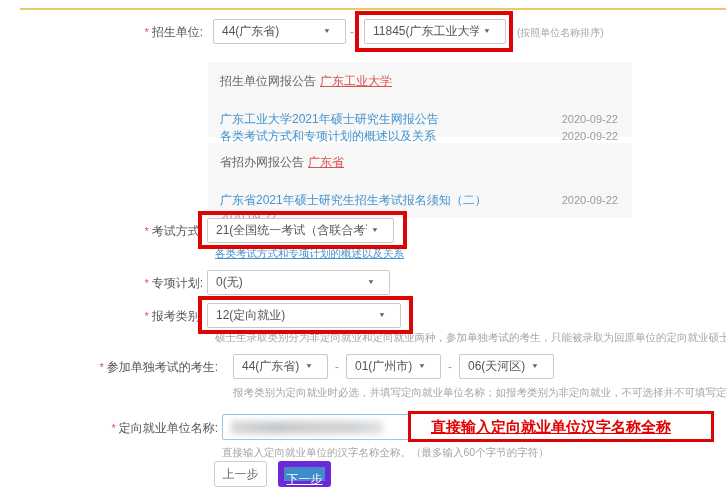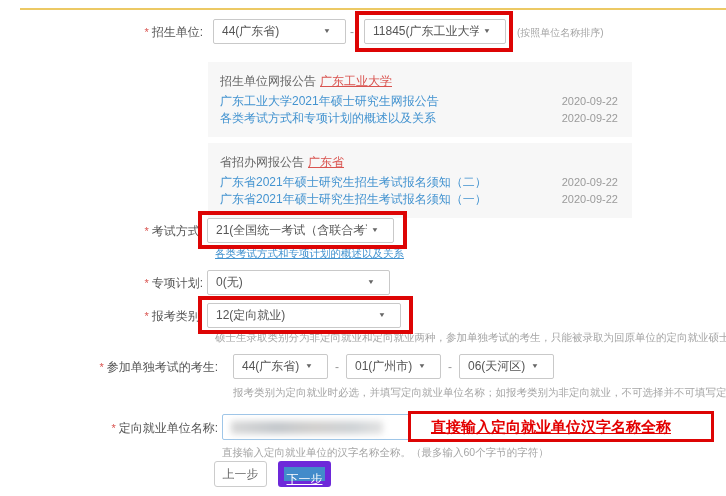--- a/index.html
+++ b/index.html
@@ -39,21 +39,21 @@
     pointer-events:none;
     z-index:6;
   }
 
   .panel {
     background:#f7f7f7;
     padding:11px 14px 10px 12px;
   }
   .panel-title { font-size:12px; color:#666; white-space:nowrap; }
   .panel-title-link { color:#d9534f; text-decoration:underline; cursor:pointer; margin-left:4px; }
-  .notice-list { margin-top:3px; }
+  .notice-list { margin-top:21px; }
   .notice-row { display:flex; justify-content:space-between; align-items:center; line-height:17px; }
   .notice-link { color:#4393d0; font-size:12px; text-decoration:none; cursor:pointer; white-space:nowrap; }
   .notice-date { color:#9b9b9b; font-size:11px; }
 
   .hint { font-size:10.5px; color:#a5a5a5; white-space:nowrap; }
   .hint-link { font-size:10.5px; color:#4393d0; text-decoration:underline; cursor:pointer; white-space:nowrap; }
 
   .text-input {
     background:#fff;
     border:1px solid #9fc6e8;
@@ -122,21 +122,20 @@
 </div>
 
 <div class="abs panel" style="left:208px;top:143px;width:424px;height:75px;">
   <div class="panel-title"><span>省招办网报公告</span><span class="panel-title-link">广东省</span></div>
   <div class="notice-list">
     <div class="notice-row">
       <span class="notice-link">广东省2021年硕士研究生招生考试报名须知（二）</span>
       <span class="notice-date">2020-09-22</span>
     </div>
     <div class="notice-row">
-      <span class="notice-link">广东省2021年硕士研究生招生考试报名须知（一）</span>
       <span class="notice-date">2020-09-22</span>
     </div>
   </div>
 </div>
 
 <div class="abs form-label" style="left:0;top:224px;width:203px;"><span class="req">*</span><span>考试方式:</span></div>
 <div class="abs sel" style="left:207px;top:218px;width:187px;">
   <span class="sel-text">21(全国统一考试（含联合考试）)</span>
   <span class="caret">▼</span>
 </div>

